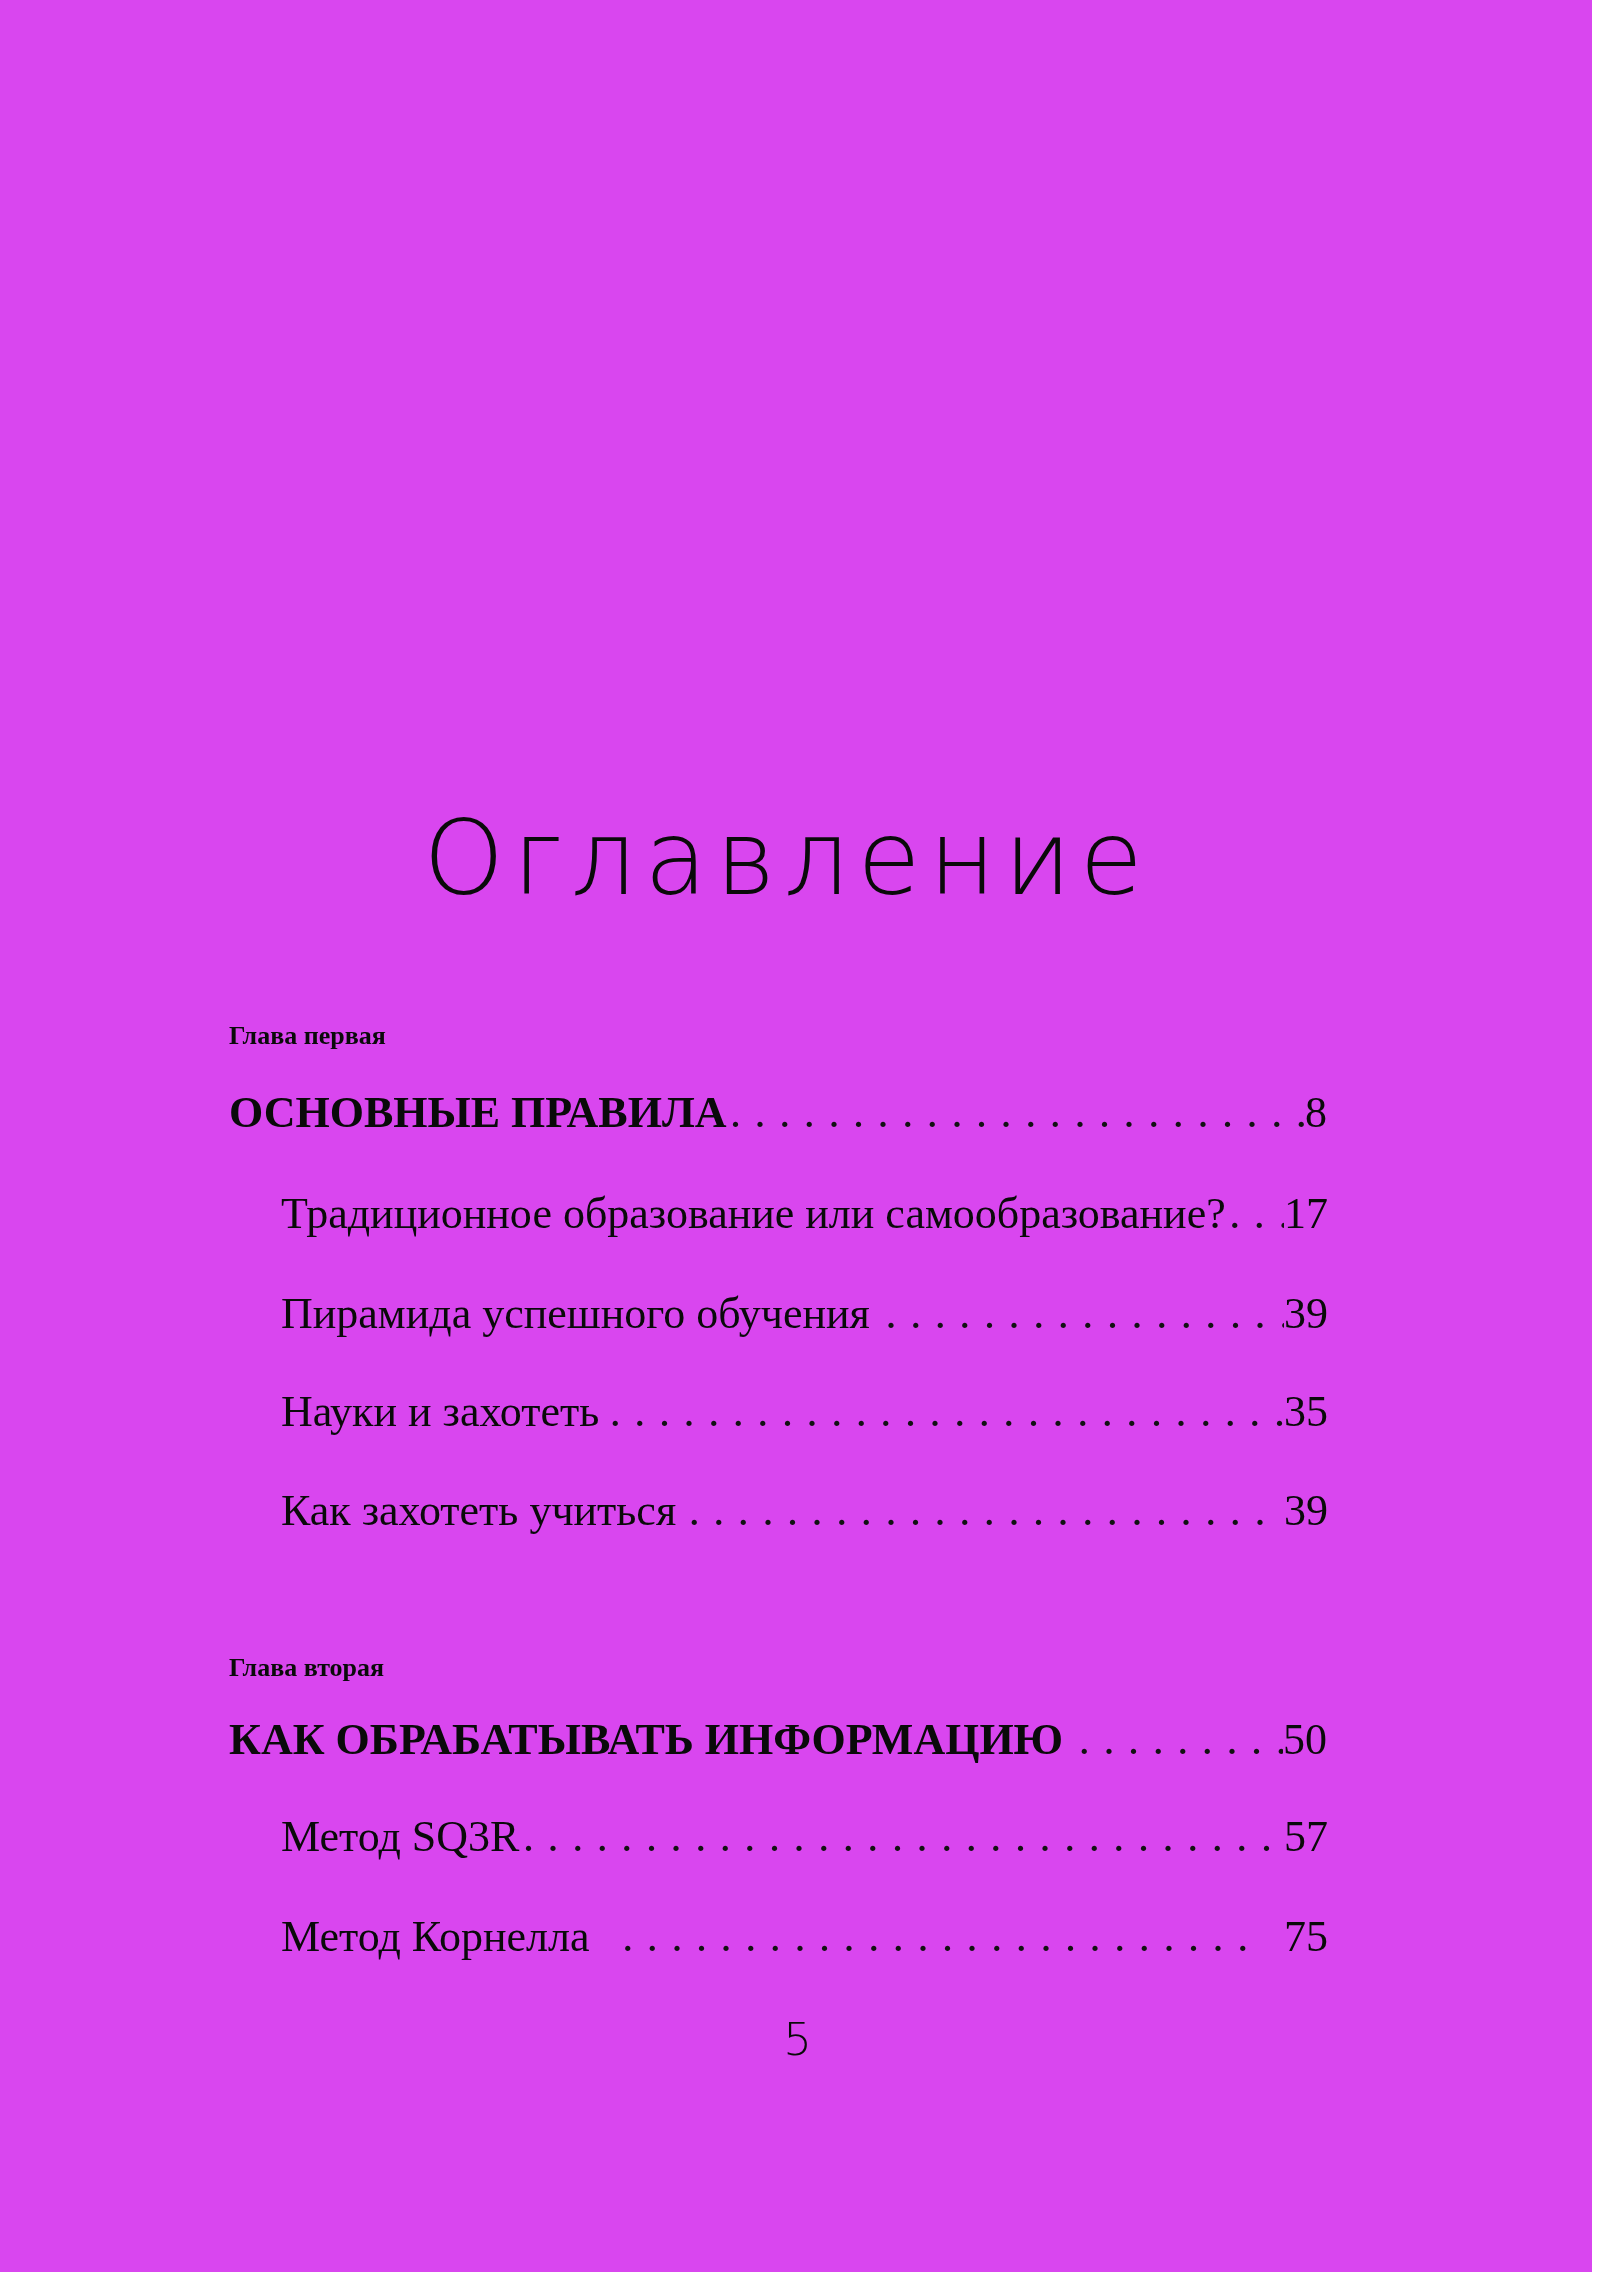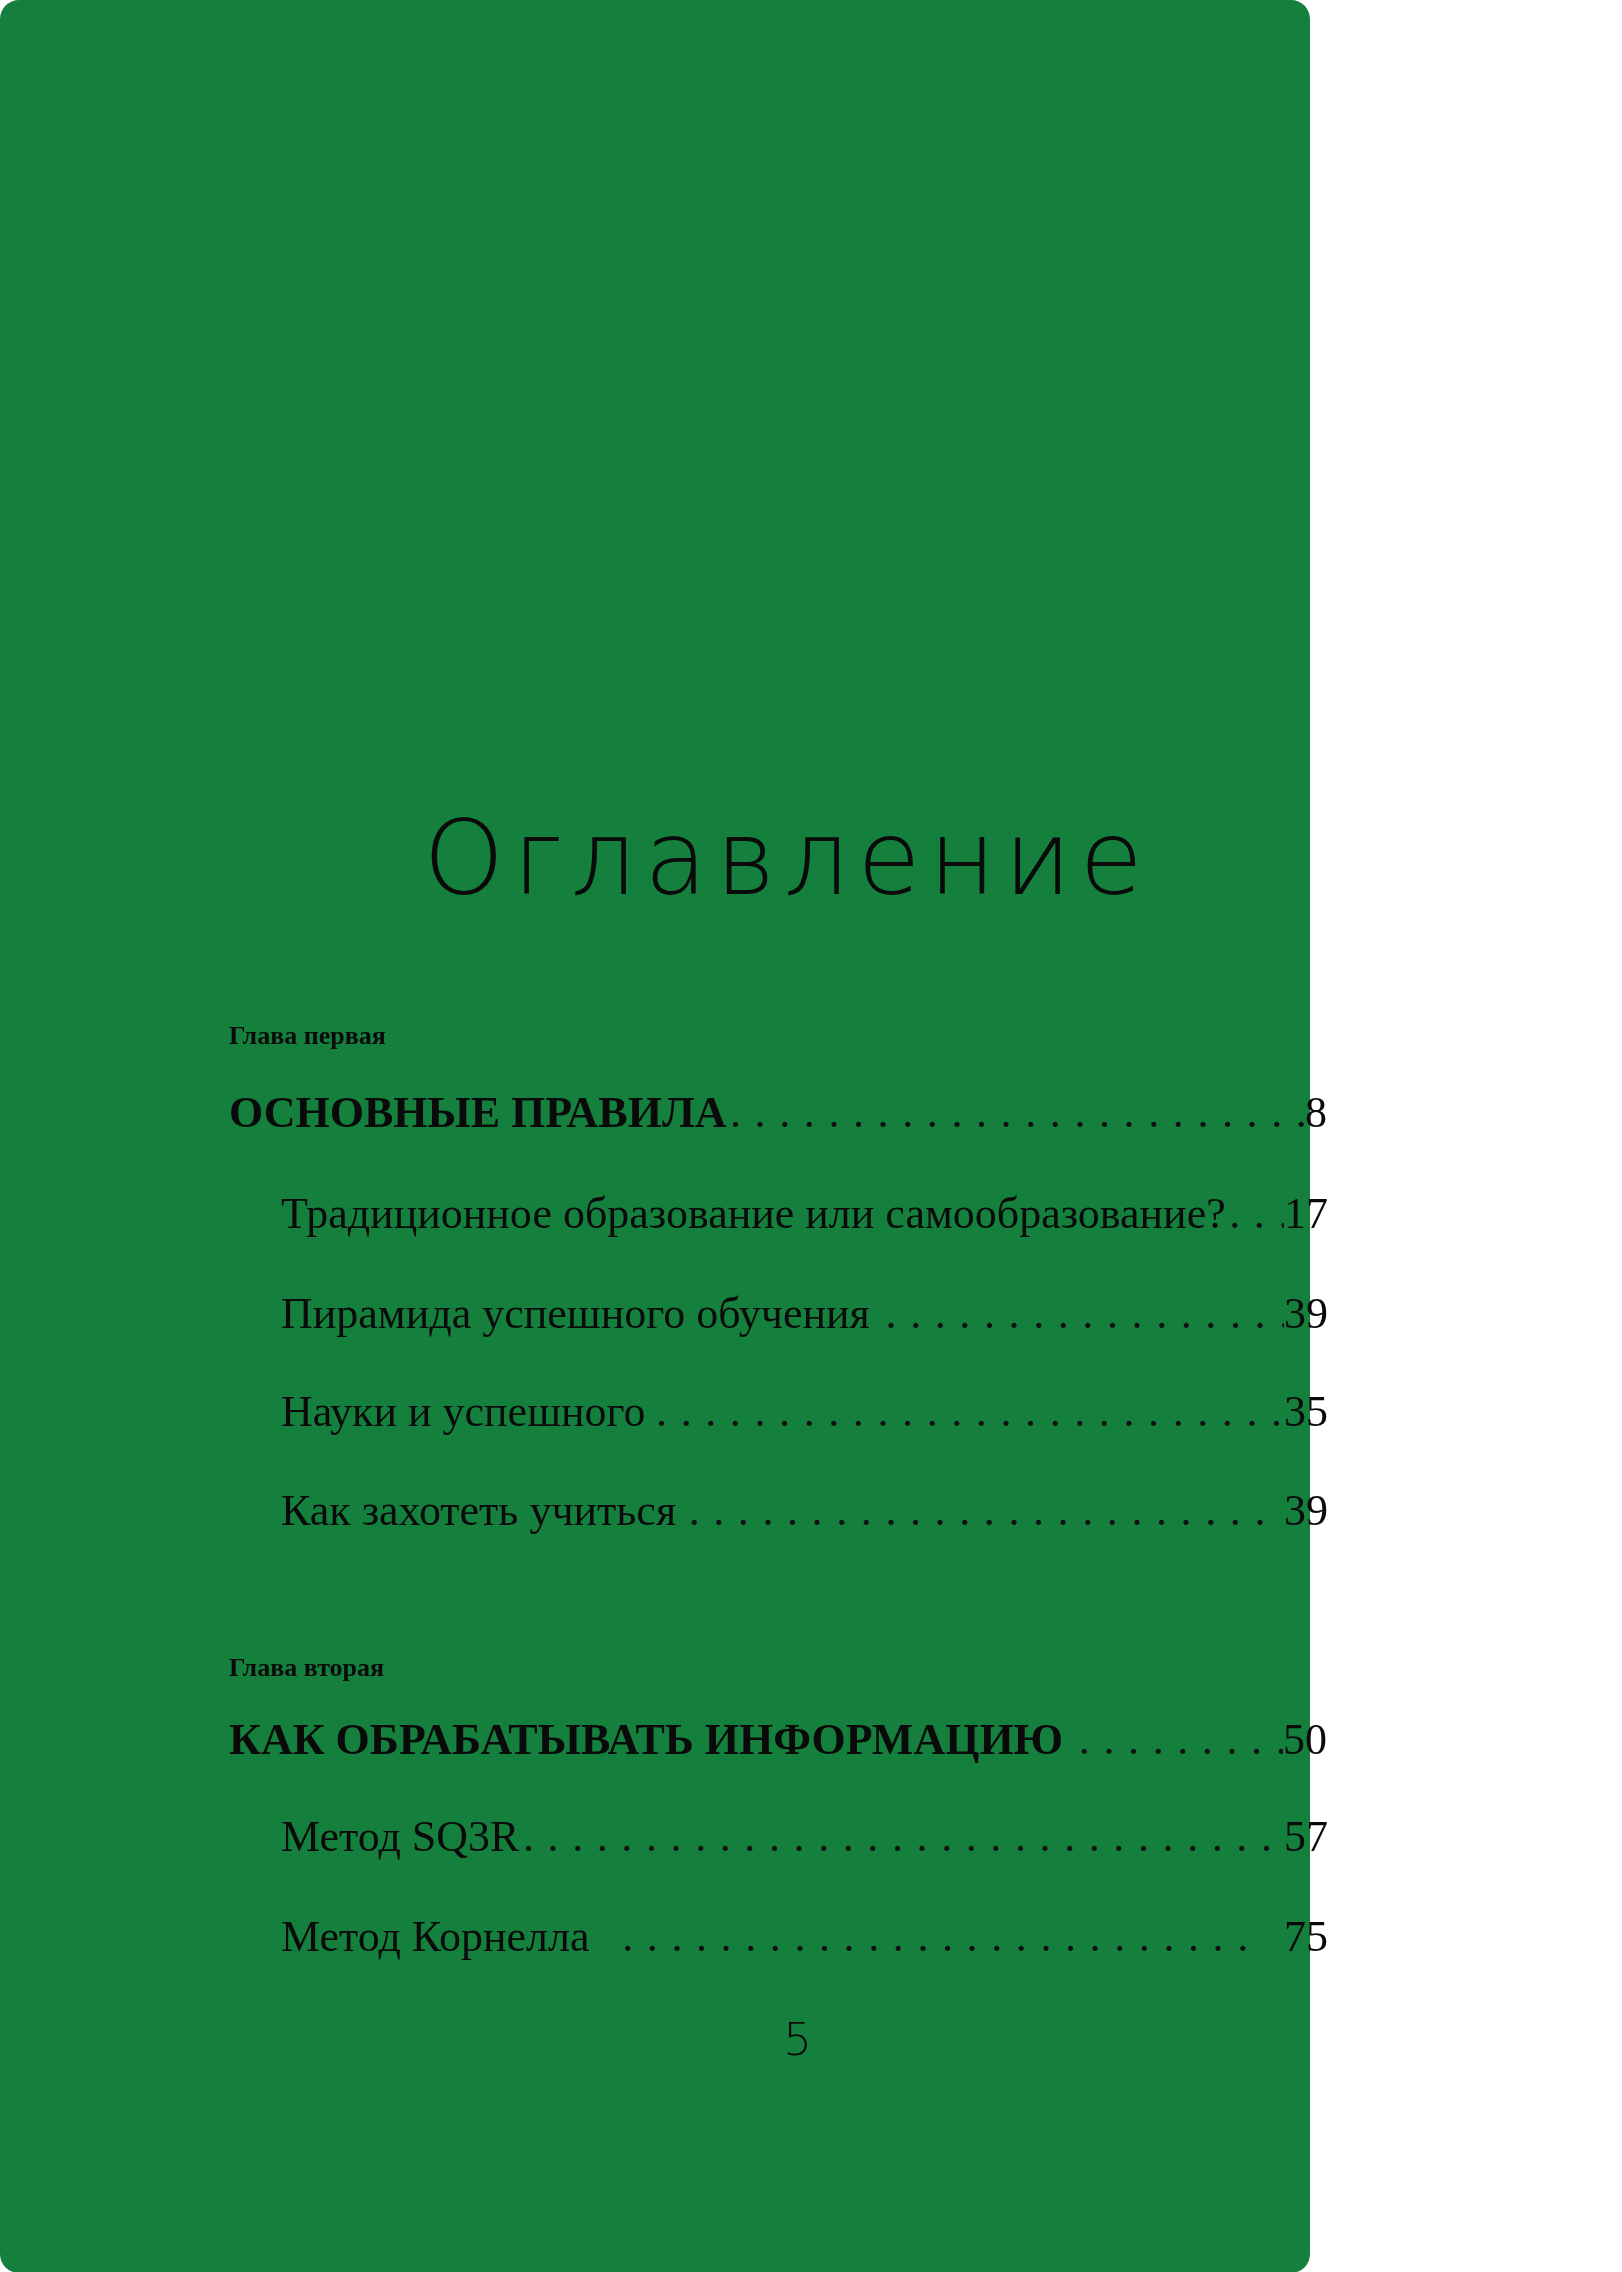--- a/index.html
+++ b/index.html
@@ -1,17 +1,17 @@
 <!DOCTYPE html>
 <html style="font-size:14px"><head>
 <meta charset="utf-8">
 <style>
   html, body { margin: 0; padding: 0; background: #ffffff; }
   body { width: 1622px; height: 2273px; position: relative; overflow: hidden; color: #0a0a0a; }
-  .page { position: absolute; left: 0; top: 0; width: 1310px; height: 2273px; background: #15803d; border-radius: 19px; }
+  .page { position: absolute; left: 0; top: 0; width: 1592px; height: 2273px; background: #d946ef; }
 
   .toc-title {
     position: absolute; left: 0; width: 1574px; top: 797px;
     text-align: center;
     font-family: "DejaVu Sans", sans-serif;
     font-weight: 300;
     font-size: 103px; line-height: 122px;
     letter-spacing: 7.9px;
     color: #0a0a0a;
   }
@@ -77,21 +77,21 @@
       <span class="pg">17</span>
     </div>
 
     <div class="row sub" style="top:1292px;">
       <span class="label">Пирамида успешного обучения</span>
       <span class="leader" style="padding-left:15.7px;"></span>
       <span class="pg">39</span>
     </div>
 
     <div class="row sub" style="top:1390px;">
-      <span class="label">Науки и успешного</span>
+      <span class="label">Науки и захотеть</span>
       <span class="leader" style="padding-left:10.5px;"></span>
       <span class="pg">35</span>
     </div>
 
     <div class="row sub" style="top:1489px;gap:9px;">
       <span class="label">Как захотеть учиться</span>
       <span class="leader"></span>
       <span class="pg">39</span>
     </div>
 

